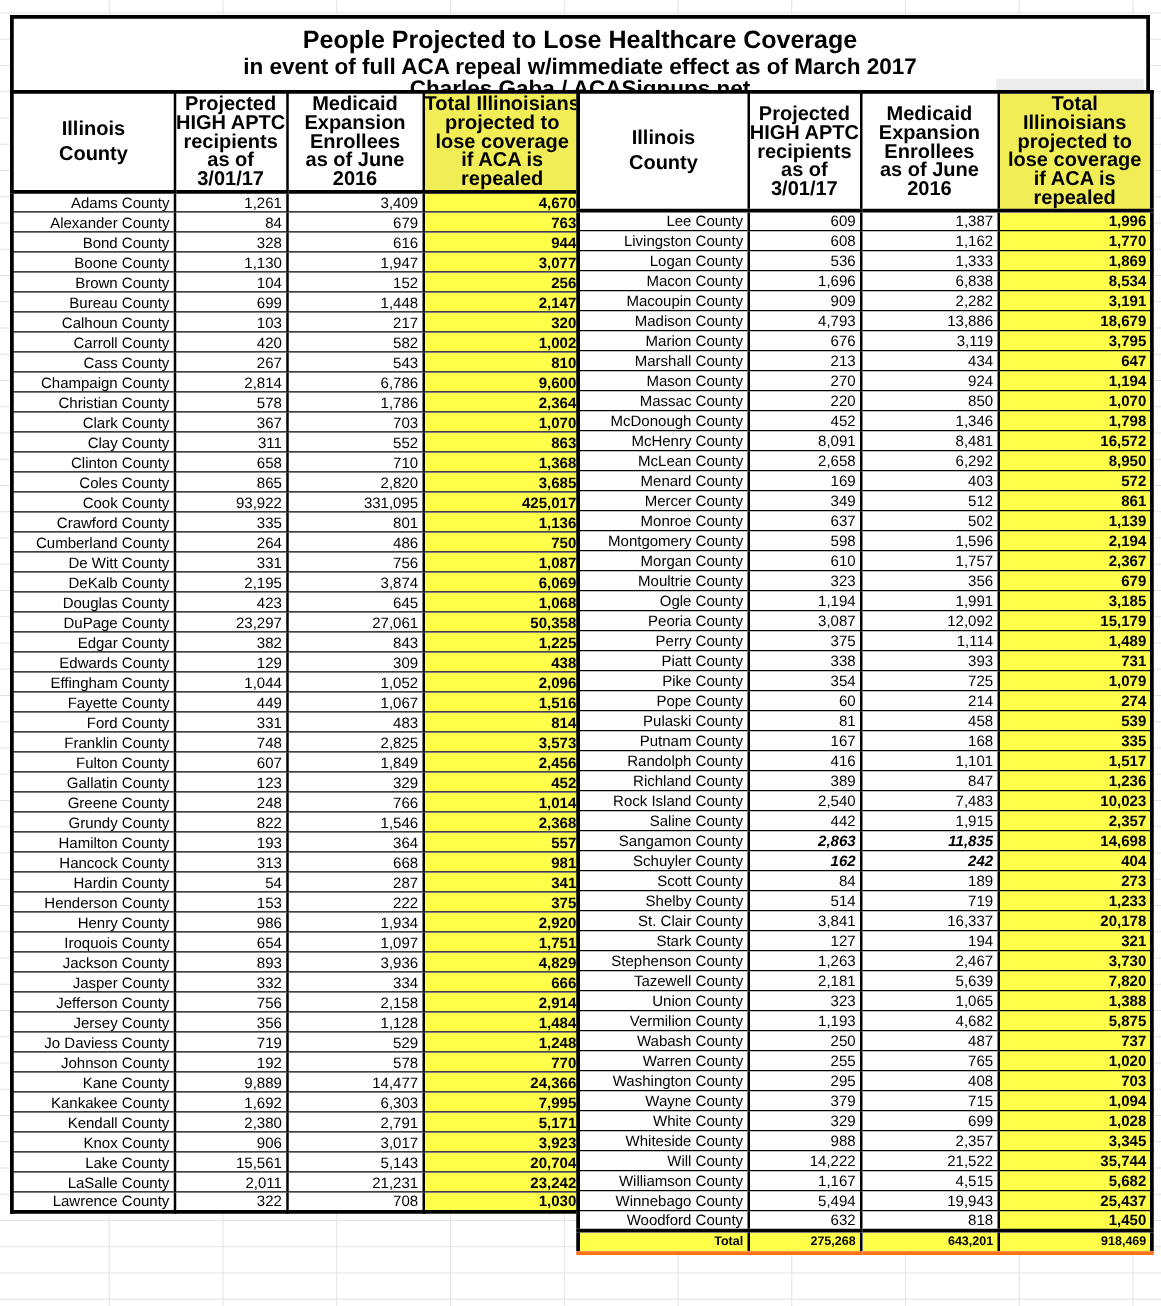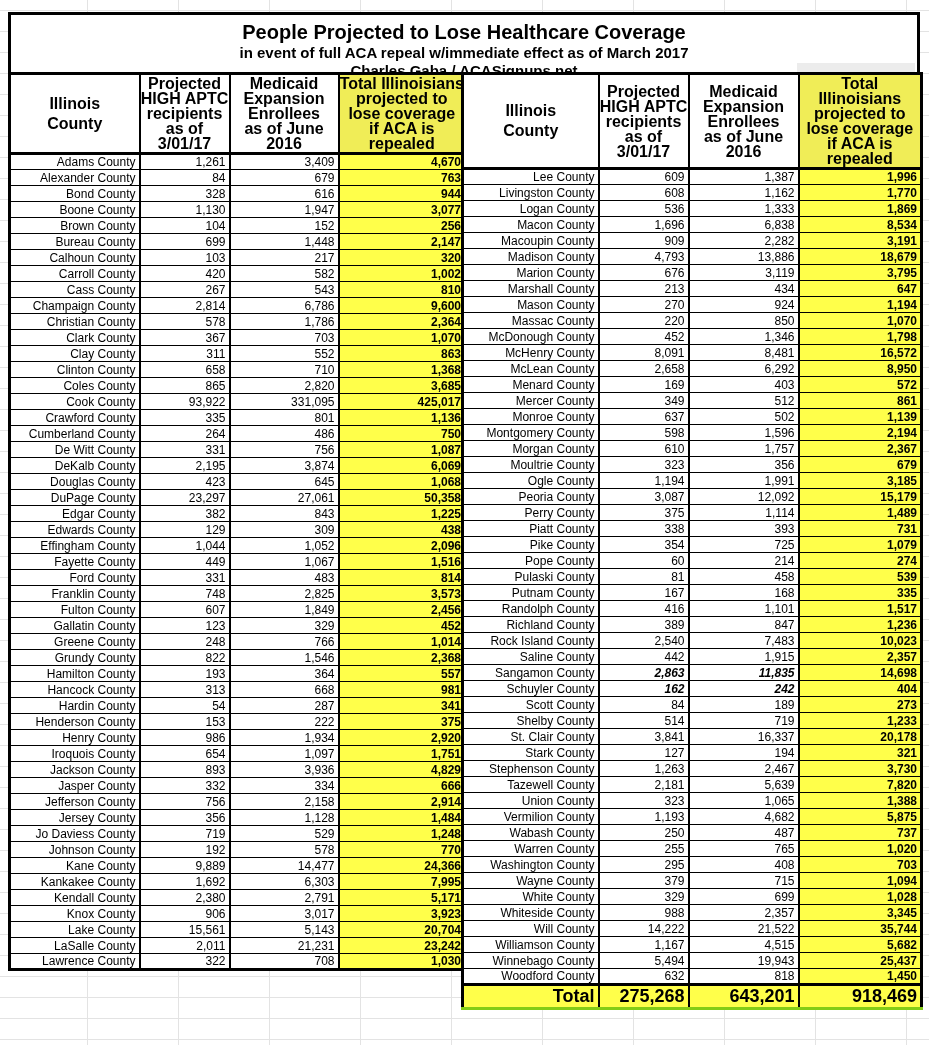--- a/index.html
+++ b/index.html
@@ -22,21 +22,21 @@
   }
   .title-block {
     position: absolute; left: 8px; top: 12px;
     width: 912px; height: 68px;
     background: #fff;
     border: 3px solid #000;
     text-align: center;
     padding-top: 5px;
   }
   .title-main { font-size: 20px; font-weight: bold; line-height: 24px; }
-  .title-sub  { font-size: 15px; font-weight: bold; line-height: 18px; }
+  .title-sub  { font-size: 18px; font-weight: bold; line-height: 18px; }
   .gray-patch {
     position: absolute; right: 2px; bottom: 2px;
     width: 118px; height: 12px;
     background: #ececec;
   }
   table.half {
     position: absolute; top: 72px;
     border-collapse: collapse;
     table-layout: fixed;
     background: #fff;
@@ -75,24 +75,24 @@
     background: #fff;
   }
   tbody td.total-cell {
     background: var(--cell-yellow);
     font-weight: bold;
   }
   tbody td.bold { font-weight: bold; font-style: italic; }
   tr.total-row td {
     background: var(--cell-yellow);
     font-weight: bold;
-    font-size: 18px;
+    font-size: 10px;
     height: 18px;
     border-top: 3px solid #000;
-    border-bottom: 3px solid #84cc16;
+    border-bottom: 3px solid #f97316;
     padding-left: 20px;
   }
 </style>
 </head>
 <body>
 
 <div class="sheet">
 
   <div class="title-block">
     <div class="title-main">People Projected to Lose Healthcare Coverage</div>

